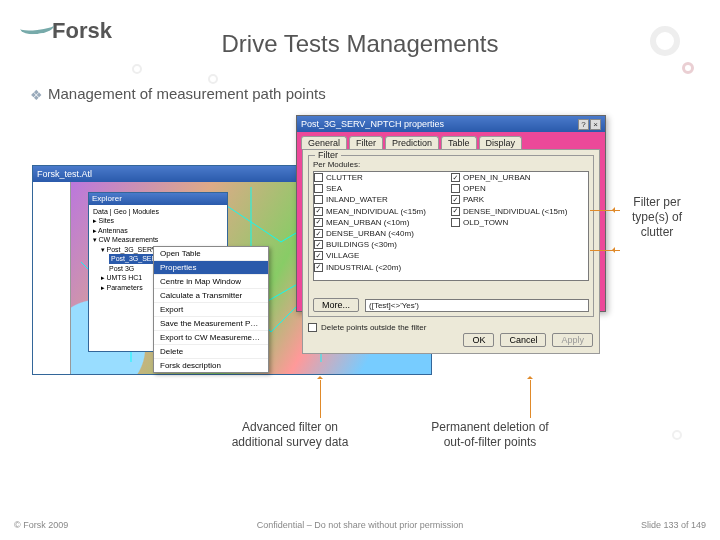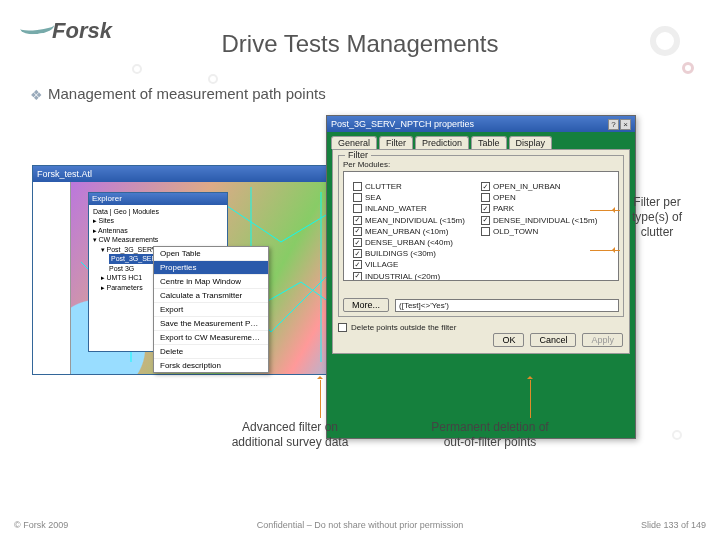--- a/index.html
+++ b/index.html
@@ -1,49 +1,49 @@
 <!DOCTYPE html>
 <html><head>
 <meta charset="utf-8">
 <style>
   * { box-sizing: border-box; margin: 0; padding: 0; }
   html, body { width: 720px; height: 540px; font-family: Arial, sans-serif; background: #fff; overflow: hidden; }
   .slide { position: relative; width: 720px; height: 540px; background: #fff; }
   .bg-deco { position: absolute; border: 2px solid #eee; border-radius: 50%; }
-  .logo { position: absolute; top: 18px; left: 20px; font-style: italic; font-weight: bold; font-size: 22px; color: #555; }
+  .logo { position: absolute; top: 18px; left: 20px; font-weight: bold; font-size: 22px; color: #555; }
   .logo .swoosh { display:inline-block; width:34px; height:14px; border-bottom:4px solid #7aa; border-radius:0 0 50% 50%; transform: translateY(-4px) rotate(-6deg); margin-right:-2px;}
   .title { position: absolute; top: 30px; left: 0; width: 100%; text-align: center; font-size: 24px; color: #555; }
   .subtitle { position: absolute; top: 85px; left: 48px; font-size: 15px; color: #555; }
   .sub-bullet { position:absolute; top: 87px; left: 30px; color:#9ab; font-size:14px; }
   .main-area { position: absolute; top: 115px; left: 32px; width: 560px; height: 300px; }
   .gis-window { position: absolute; top: 50px; left: 0; width: 400px; height: 210px; border: 1px solid #369; background: #eab308; }
   .gis-titlebar { height: 16px; background: linear-gradient(#4a7acb,#2a5aab); color:#fff; font-size:9px; padding:1px 4px; display:flex; justify-content:space-between; align-items:center;}
   .gis-body { display:flex; height: calc(100% - 16px); }
   .gis-side { width: 38px; background:#fff; border-right:1px solid #999; font-size:7px; color:#333; padding:2px;}
   .gis-map { flex:1; position:relative; background:#d7a; overflow:hidden;}
   .map-patch { position:absolute; }
   .explorer { position:absolute; top: 10px; left: 55px; width: 140px; height: 160px; background:#fff; border:1px solid #369; font-size:7px;margin-top:16px; }
   .explorer .ex-title { height:12px; background:linear-gradient(#4a7acb,#2a5aab); color:#fff; padding:1px 3px; font-size:8px;}
   .explorer .ex-body { padding:2px 4px; line-height:1.35;}
   .explorer .node { white-space:nowrap; overflow:hidden; text-overflow:ellipsis; }
   .explorer .sel { background:#2a5aab; color:#fff; display:inline-block; padding:0 2px;}
   .ctx-menu { position:absolute; top: 80px; left: 120px; width: 116px; background:#fff; border:1px solid #888; box-shadow:2px 2px 4px rgba(0,0,0,.3); font-size:8px; }
   .ctx-menu div { padding:2px 6px; border-bottom:1px solid #eee; white-space:nowrap; overflow:hidden; text-overflow:ellipsis;}
   .ctx-menu div:last-child{border-bottom:none;}
   .ctx-menu .hl { background:#2a5aab; color:#fff;}
-  .props { position:absolute; top: 0; left: 294px; width: 310px; height: 324px; background:#15803d; border:1px solid #666; box-shadow:2px 2px 6px rgba(0,0,0,.3); font-size:9px; color:#222;}
+  .props { position:absolute; top: 0; left: 264px; width: 310px; height: 197px; background:#ec4899; border:1px solid #666; box-shadow:2px 2px 6px rgba(0,0,0,.3); font-size:9px; color:#222;}
   .props .p-title { height:16px; background:linear-gradient(#4a7acb,#2a5aab); color:#fff; font-size:9px; padding:2px 4px; display:flex; justify-content:space-between; align-items:center;}
   .p-title .winbtns span{ display:inline-block; width:11px;height:11px;background:#ddd;border:1px solid #888;margin-left:1px;font-size:8px;line-height:9px;text-align:center;color:#333;}
   .tabs { display:flex; padding:4px 4px 0 4px; gap:2px;}
   .tab { background:#ece9d8; border:1px solid #999; border-bottom:none; padding:1px 6px; font-size:9px; border-radius:3px 3px 0 0; position:relative;}
   .tab.active { background:#ece9d8; font-weight:normal; z-index:2;}
   .panel { margin:0 5px 5px 5px; border:1px solid #999; background:#ece9d8; padding:5px; height: 205px; position:relative;}
   .grp { border:1px solid #999; padding:4px; position:relative; margin-bottom:6px;}
   .grp-label{ position:absolute; top:-6px; left:6px; background:#ece9d8; padding:0 3px; font-size:9px;}
-  .clutter-list { height:110px; overflow:hidden; background:#fff; border:1px solid #7a7a7a; padding:9px; display:flex;}
+  .clutter-list { height:110px; overflow:hidden; background:#fff; border:1px solid #7a7a7a; padding:0; display:flex;}
   .cl-col{ flex:1; }
   .cl-item { display:flex; align-items:center; font-size:8px; line-height:1.4; gap:3px; white-space:nowrap;}
   .cb { width:9px;height:9px;border:1px solid #555;display:inline-flex;align-items:center;justify-content:center;font-size:7px;background:#fff;}
   .more-row { display:flex; align-items:center; gap:6px; margin-top:17px;}
   .btn { background:#ece9d8; border:1px solid #888; padding:1px 8px; font-size:9px; border-radius:2px;}
   .input { background:#fff; border:1px solid #7a7a7a; padding:1px 3px; font-size:8px; flex:1;}
   .del-row{ display:flex; align-items:center; gap:4px; font-size:8px; margin-top:2px;}
   .btns-row { position:absolute; right:6px; bottom:6px; display:flex; gap:6px;}
   .callout { position:absolute; font-size:12px; color:#444; text-align:center; line-height:1.25;}
   .arrow { position:absolute; background:#e08a2a; height:1px;}

